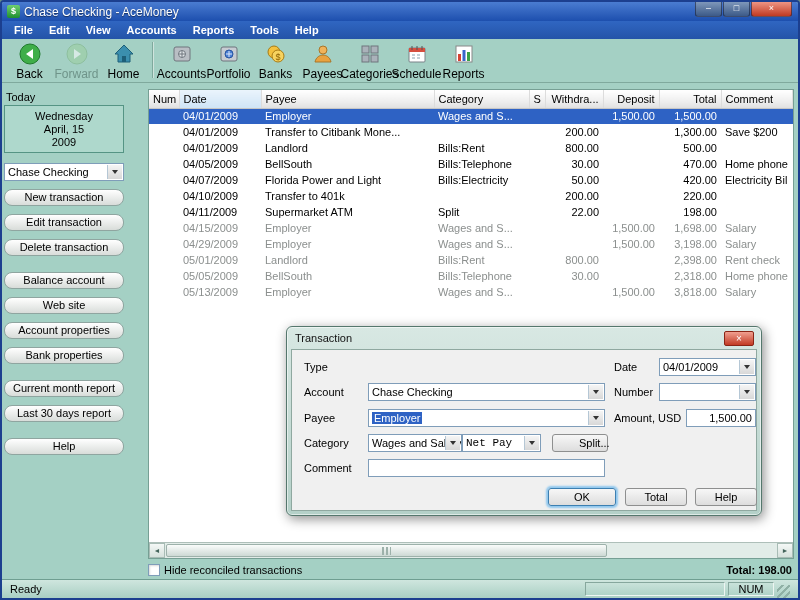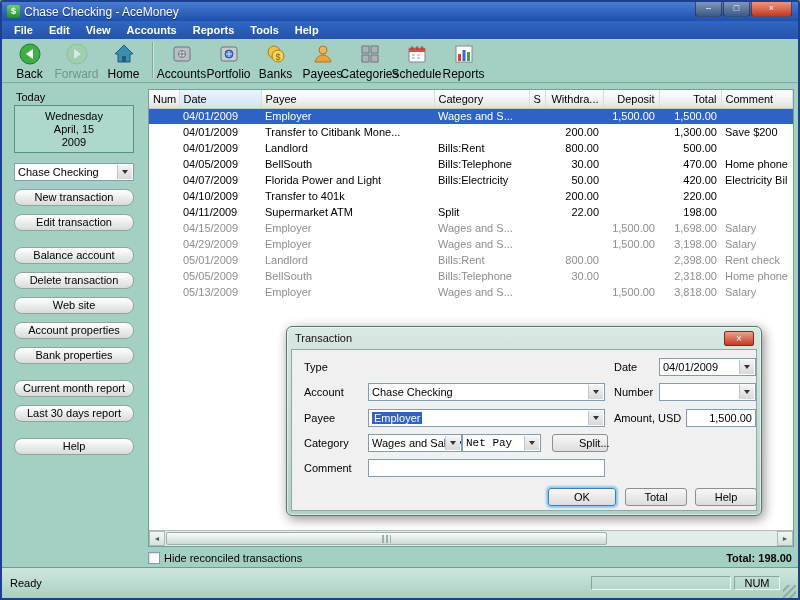--- a/index.html
+++ b/index.html
@@ -32,21 +32,21 @@
   .tbtn svg { display:block; }
   .tbtn .tlabel { font-size:12px; margin-top:1px; white-space:nowrap; }
   .tbtn.disabled .tlabel { color:#6f948a; }
   .tbtn.disabled svg { opacity:.55; }
   .tsep { width:1px; height:36px; background:#7fa99d; margin:2px 5px 0 5px; box-shadow:1px 0 0 #cfe4dd; }
 
   
   .content { flex:1 1 auto; display:flex; min-height:0; }
 
   
-  .sidebar { width:140px; flex:0 0 auto; padding:8px 10px 0 12px; }
+  .sidebar { width:140px; flex:0 0 auto; padding:8px 10px 0 2px; }
   .today-label { margin:0 0 2px 2px; }
   .date-box { width:120px; height:48px; border:1px solid #559484; background:#aed8cc;
               display:flex; flex-direction:column; align-items:center; justify-content:center; line-height:13px; }
   .acct-combo { margin-top:10px; }
   .sbtn { width:120px; height:17px; margin-top:8px; border:1px solid #8fa5a0; border-radius:8px;
           background:linear-gradient(#ffffff,#d8dcd9); text-align:center; line-height:15px; font-size:11px;
           overflow:hidden; white-space:nowrap; cursor:default; }
   .sbtn.gap { margin-top:16px; }
 
   
@@ -75,22 +75,22 @@
             display:flex; align-items:center; justify-content:center; }
   .sgrip { width:9px; height:8px; background:repeating-linear-gradient(90deg,#9db1aa 0 2px,transparent 2px 4px); }
 
   
   .below-row { height:18px; margin-top:2px; flex:0 0 auto; display:flex; align-items:center; justify-content:space-between; }
   .hide-rec { display:flex; align-items:center; gap:4px; }
   .checkbox { width:12px; height:12px; background:#fff; border:1px solid #7f9db9; box-shadow:inset 1px 1px 2px rgba(0,0,0,.15); }
   .total-box { font-weight:bold; padding-right:2px; }
 
   
-  .statusbar { height:31px; flex:0 0 auto; background:linear-gradient(#cfe6de,#a9cfc3); border-top:1px solid #6f9e91;
-               display:flex; align-items:center; padding:0 2px 0 8px; }
+  .statusbar { height:19px; flex:0 0 auto; background:linear-gradient(#cfe6de,#a9cfc3); border-top:1px solid #6f9e91;
+               display:flex; align-items:center; padding:0 8px 0 8px; }
   .sb-ready { flex:1; }
   .sb-pane { height:14px; margin-left:3px; border:1px solid; border-color:#86a79d #eef6f2 #eef6f2 #86a79d;
              display:flex; align-items:center; justify-content:center; }
   .sb-pane.empty { width:140px; }
   .sb-pane.numlock { width:46px; }
   .sb-grip { width:13px; height:13px; margin-left:3px; align-self:flex-end;
              background:repeating-linear-gradient(135deg,transparent 0 3px,#8fb0a5 3px 5px); }
 
   
   .combo { position:relative; height:18px; background:#fff; border:1px solid #7f9db9;
@@ -255,23 +255,23 @@
         <span class="combo-text">Chase Checking</span>
         <span class="combo-arrow">
             <span class="tri"></span>
           </span>
       </div>
 
         <div class="sbtn">New transaction</div>
 
         <div class="sbtn">Edit transaction</div>
 
+        <div class="sbtn">Delete transaction</div>
+
         <div class="sbtn gap">Balance account</div>
-
-        <div class="sbtn">Delete transaction</div>
 
         <div class="sbtn">Web site</div>
 
         <div class="sbtn">Account properties</div>
 
         <div class="sbtn">Bank properties</div>
 
         <div class="sbtn gap">Current month report</div>
 
         <div class="sbtn">Last 30 days report</div>

